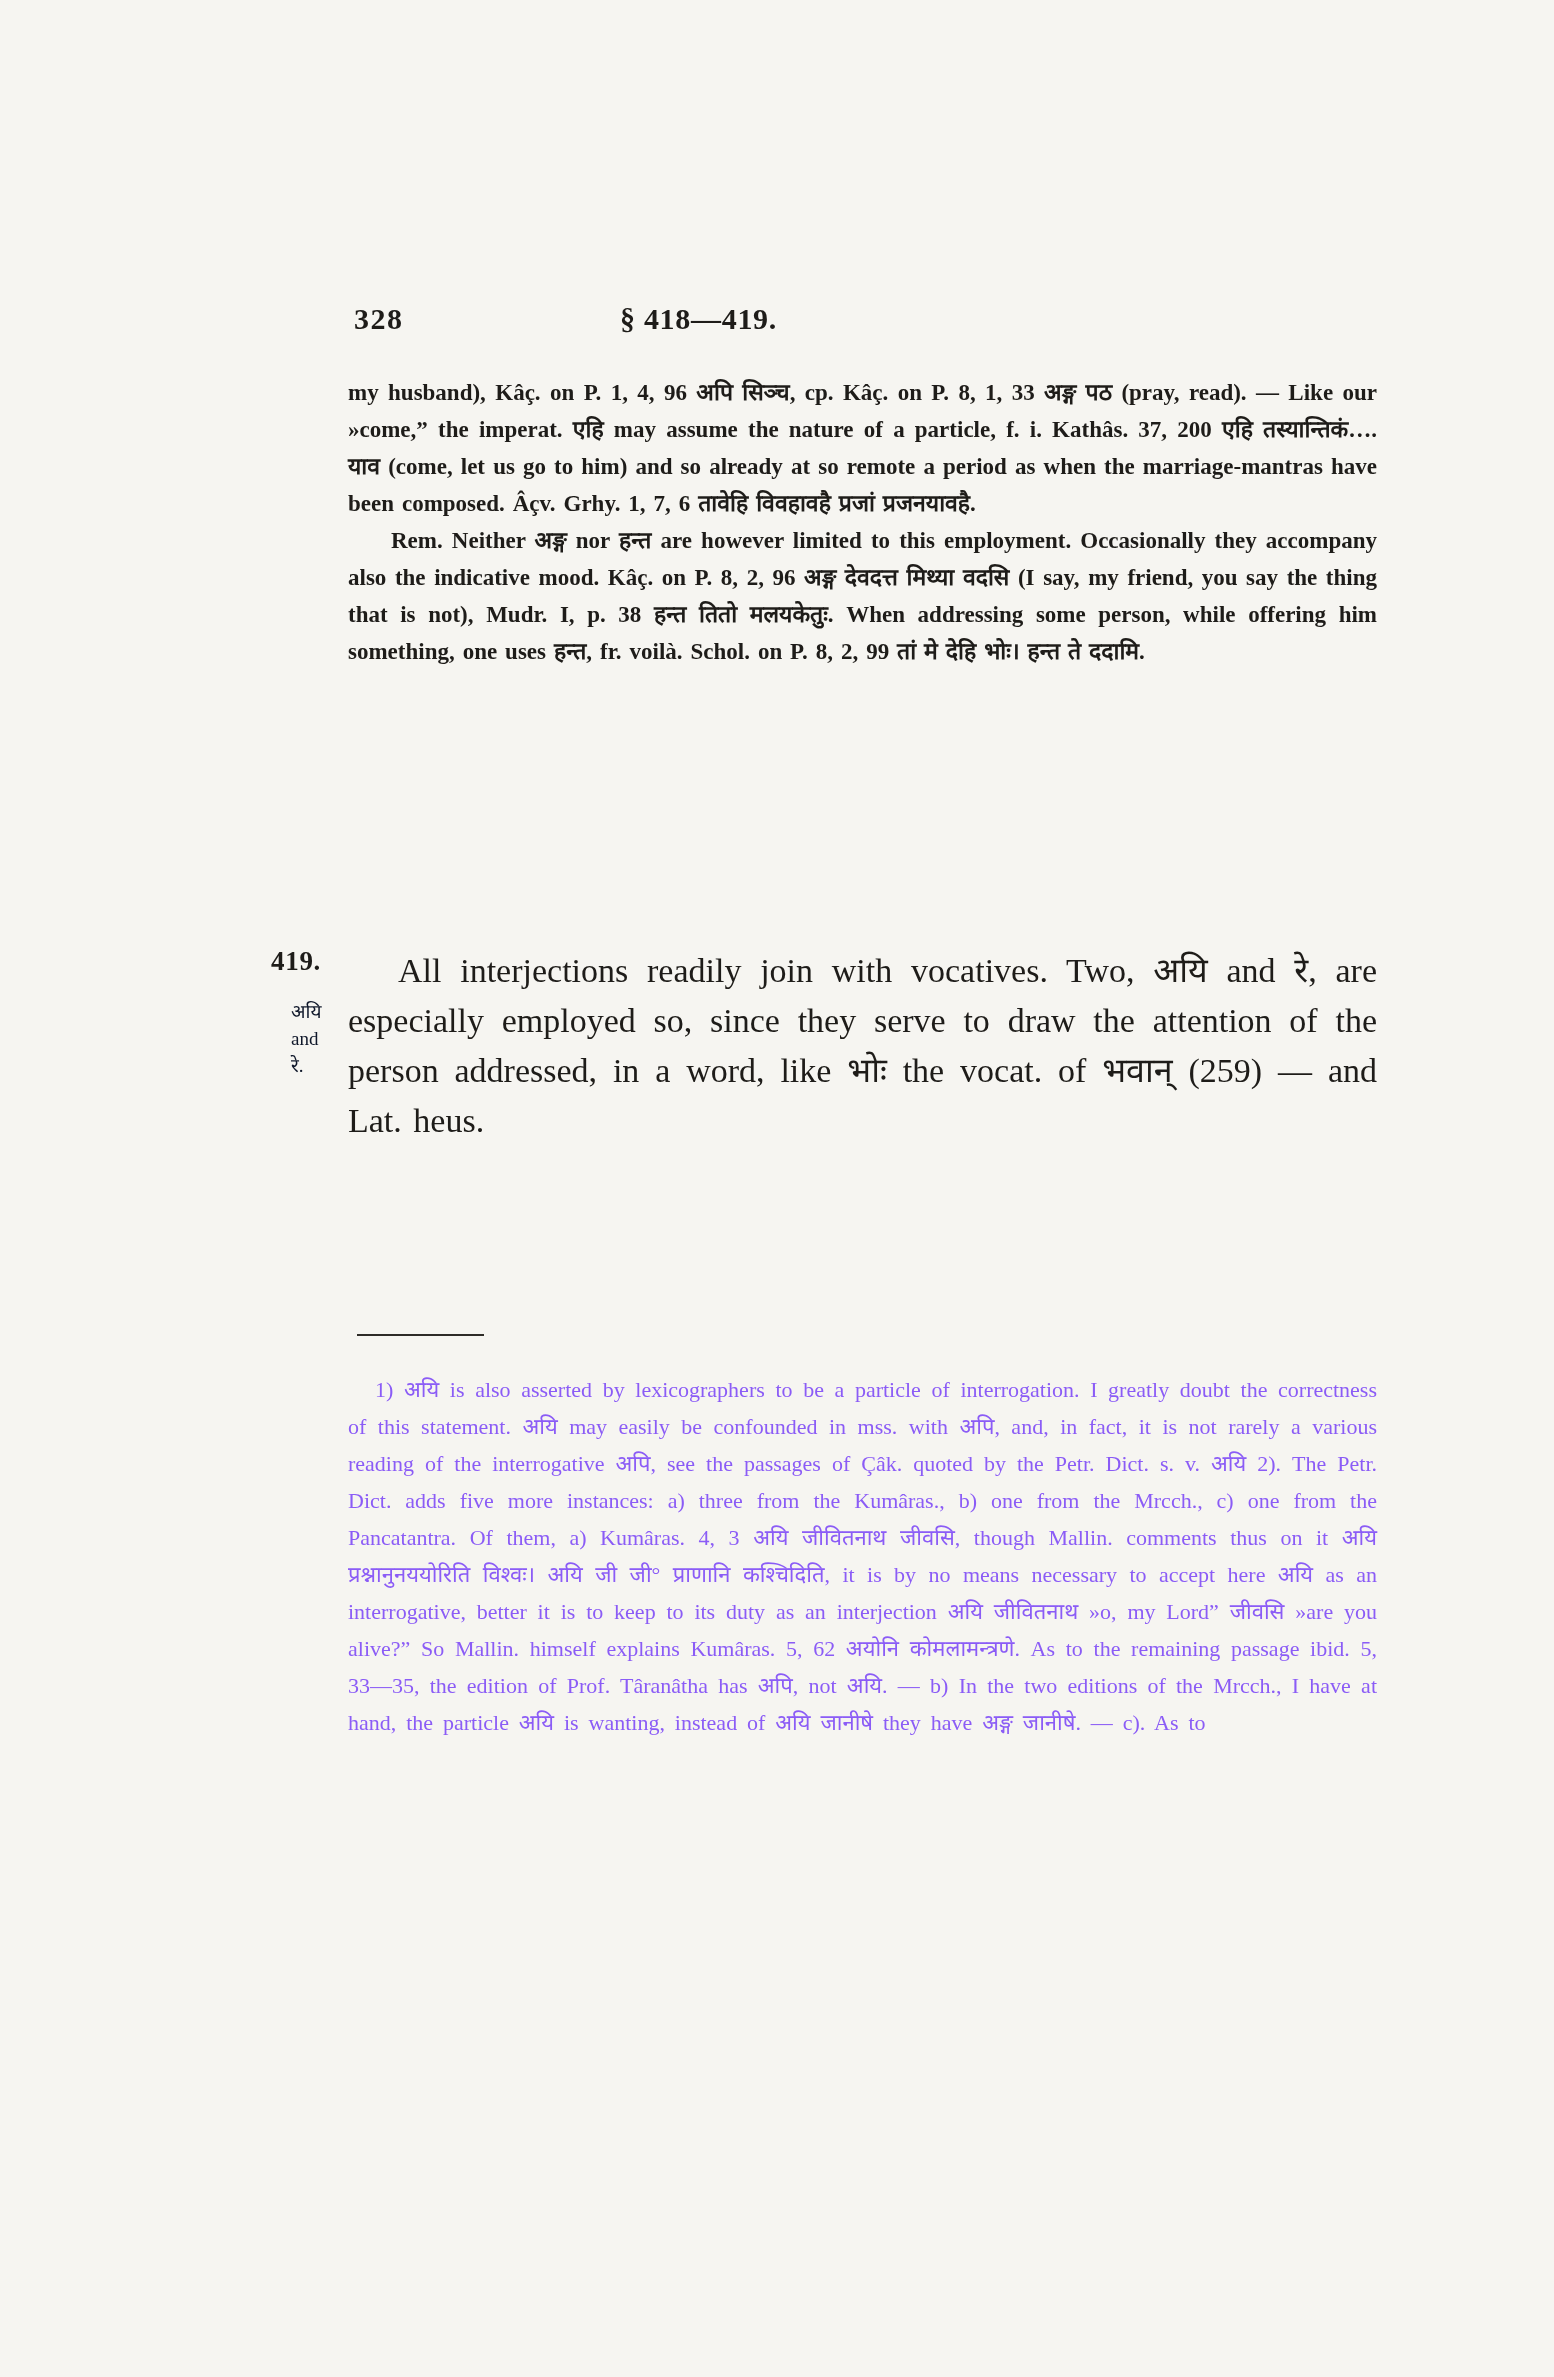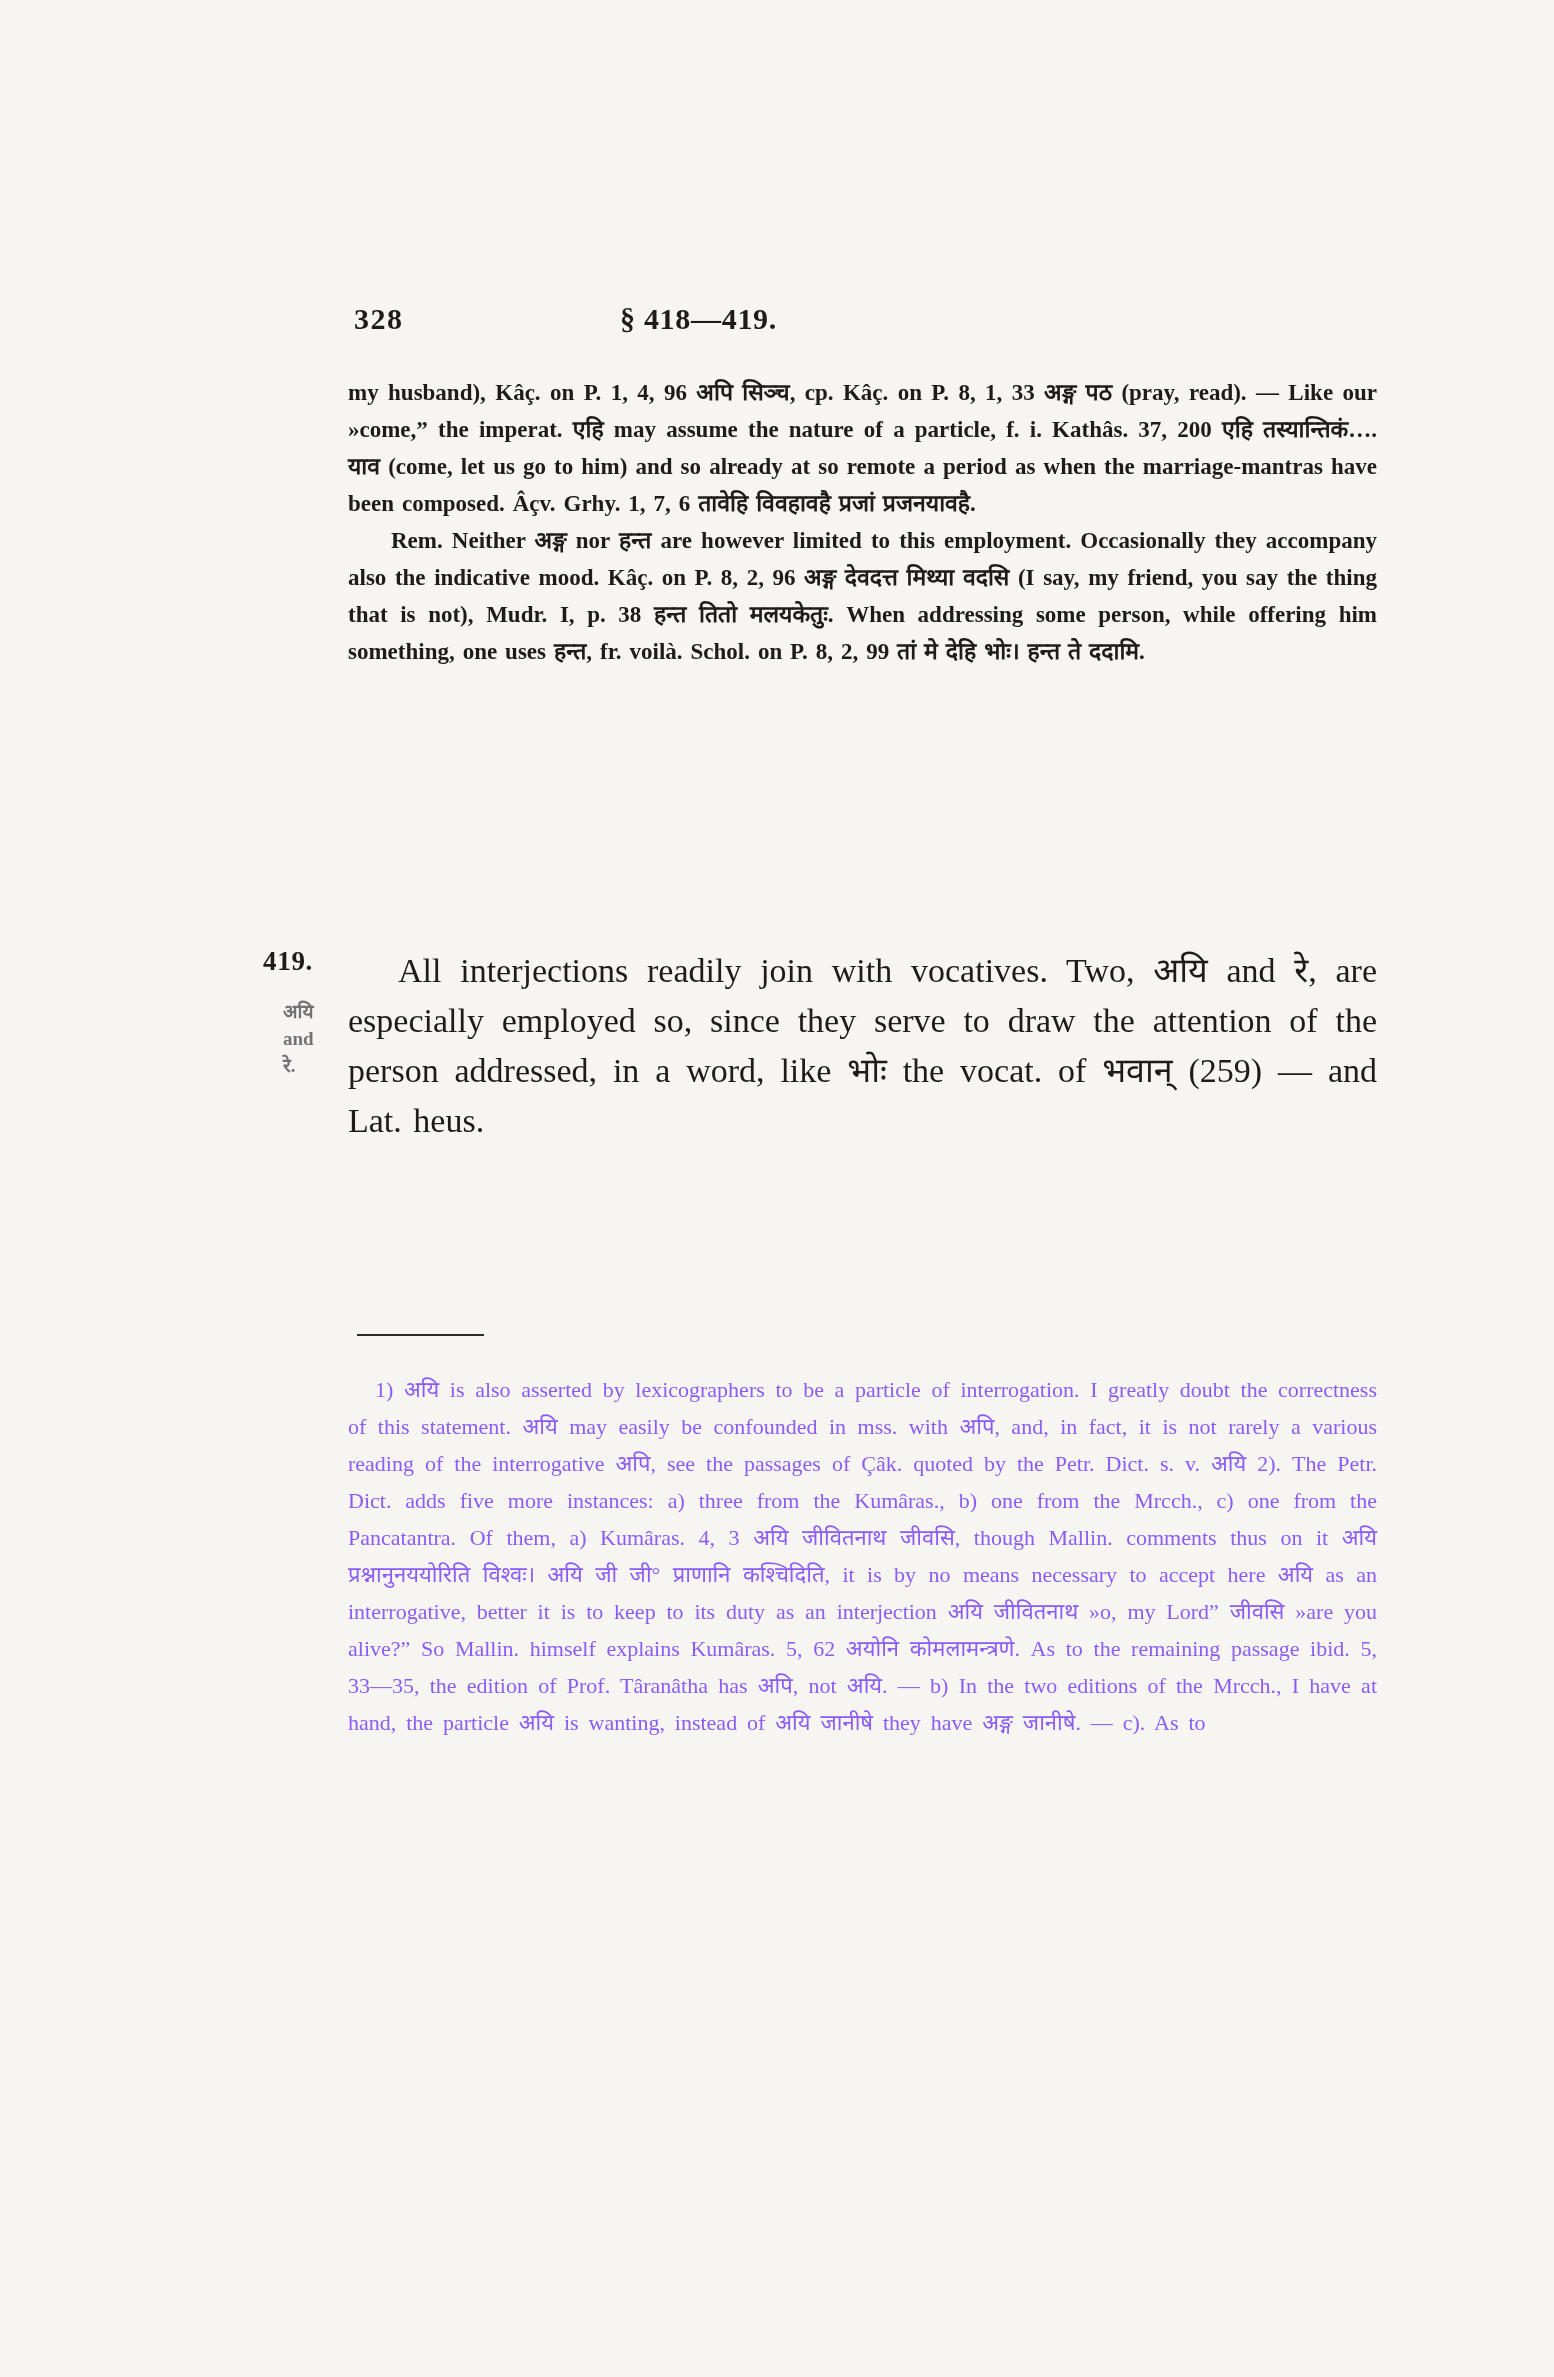--- a/index.html
+++ b/index.html
@@ -60,37 +60,36 @@
   .body-para.indent { text-indent: 43px; }
   
   .section419 {
     position: absolute;
     top: 946px;
     left: 244px;
     width: 1133px;
   }
   .margin-col {
     position: absolute;
-    left: 0;
+    left: 8px;
     top: 0;
     width: 104px;
   }
   .sec-num {
     font-size: 27px;
     font-weight: bold;
     padding-left: 19px;
     letter-spacing: 0.7px;
   }
   .margin-note {
     margin-top: 21px;
     padding-left: 39px;
     font-size: 19px;
     line-height: 27px;
-    color: #737373;
-    font-weight: bold;
+    color: #0f172a;
   }
   .margin-note div { white-space: nowrap; }
   .sec-text {
     margin-left: 104px;
     width: 1029px;
   }
   .large-text {
     margin: 0;
     font-size: 34px;
     line-height: 50px;

